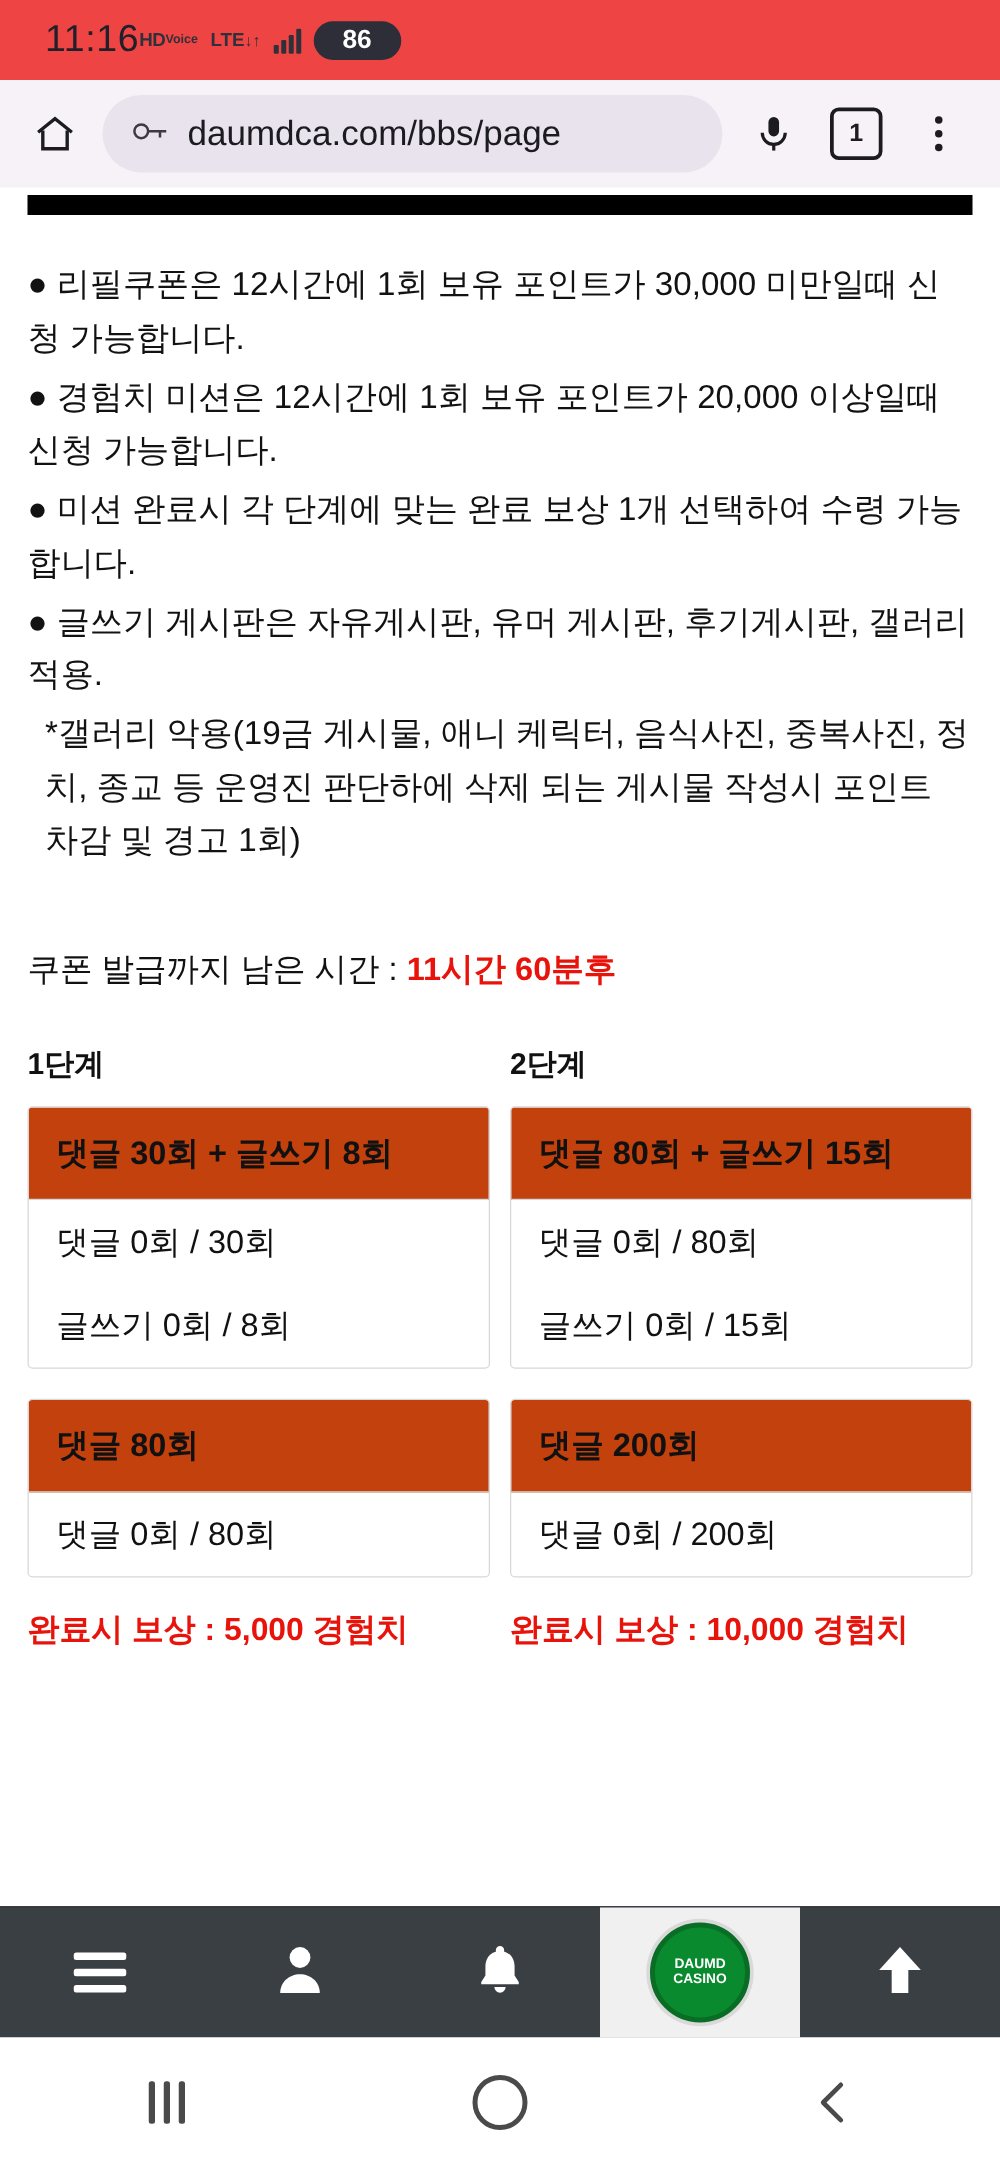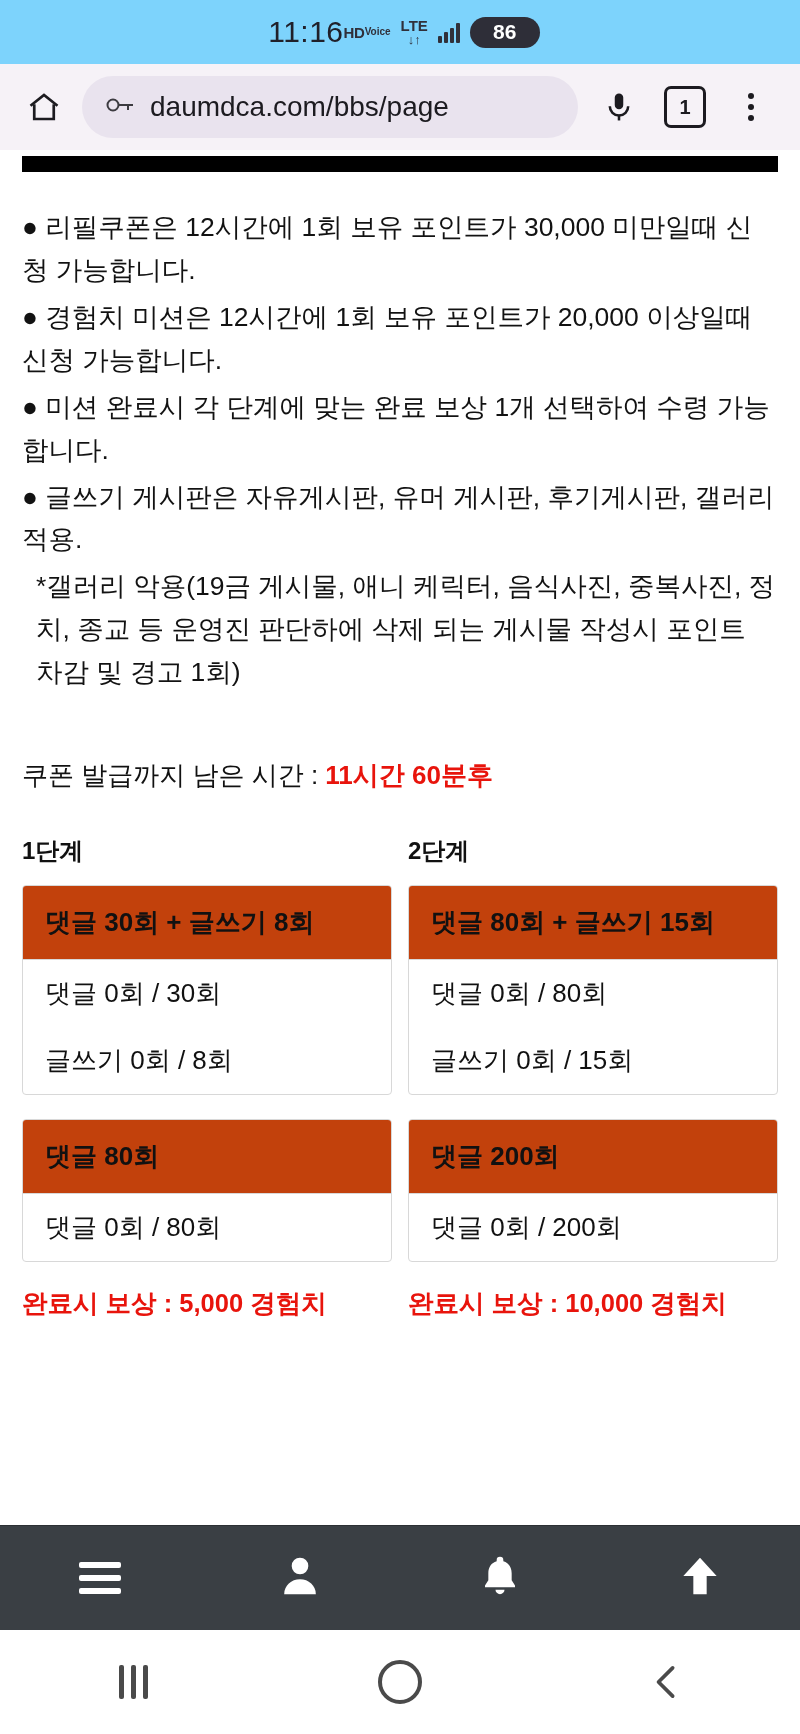--- a/index.html
+++ b/index.html
@@ -12,24 +12,24 @@
     height: 1734px;
     position: relative;
     font-family: "Liberation Sans", "DejaVu Sans", sans-serif;
     color: #111111;
     overflow: hidden;
   }
 
   
   .status-bar {
     height: 64px;
-    background: #7dd3fc;
-    display: flex;
-    align-items: center;
-    justify-content: center;
+    background: #ef4444;
+    display: flex;
+    align-items: center;
+    justify-content: flex-start;
     padding: 0 28px 0 36px;
     box-sizing: border-box;
   }
   .status-clock {
     font-size: 30px;
     color: #20202a;
     letter-spacing: 0.5px;
   }
   .status-right {
     display: flex;
@@ -47,21 +47,21 @@
     font-size: 15px;
     font-weight: bold;
     letter-spacing: -0.3px;
   }
   .hd-voice .voice {
     font-size: 10px;
     font-weight: bold;
   }
   .lte-block {
     display: flex;
-    flex-direction: column;
+    flex-direction: row;
     align-items: center;
     line-height: 1;
     color: #30303a;
   }
   .lte-block .lte {
     font-size: 15px;
     font-weight: bold;
   }
   .lte-block .arrows {
     font-size: 13px;
@@ -465,20 +465,26 @@
     </span>
   </div>
   <div class="app-nav-item">
     <span>
       <svg width="40" height="44" viewBox="0 0 24 26" fill="#ffffff">
         <path d="M12 1.5a2 2 0 0 1 2 2v.7c3.2.9 5 3.6 5 7.1v4.3l2 3.1v1.1H3v-1.1l2-3.1v-4.3c0-3.5 1.8-6.2 5-7.1v-.7a2 2 0 0 1 2-2z"></path>
         <path d="M9.3 21.2h5.4a2.7 2.7 0 0 1-5.4 0z"></path>
       </svg>
     </span>
   </div>
+  <div class="app-nav-item logo-cell">
+    <span class="casino-badge">
+      <span>DAUMD</span>
+      <span>CASINO</span>
+    </span>
+  </div>
   <div class="app-nav-item">
     <span>
       <svg width="40" height="44" viewBox="0 0 24 26" fill="#ffffff">
         <path d="M12 2 22 13h-6v11H8V13H2z"></path>
       </svg>
     </span>
   </div>
 </div>
 
 <div class="sys-nav">

